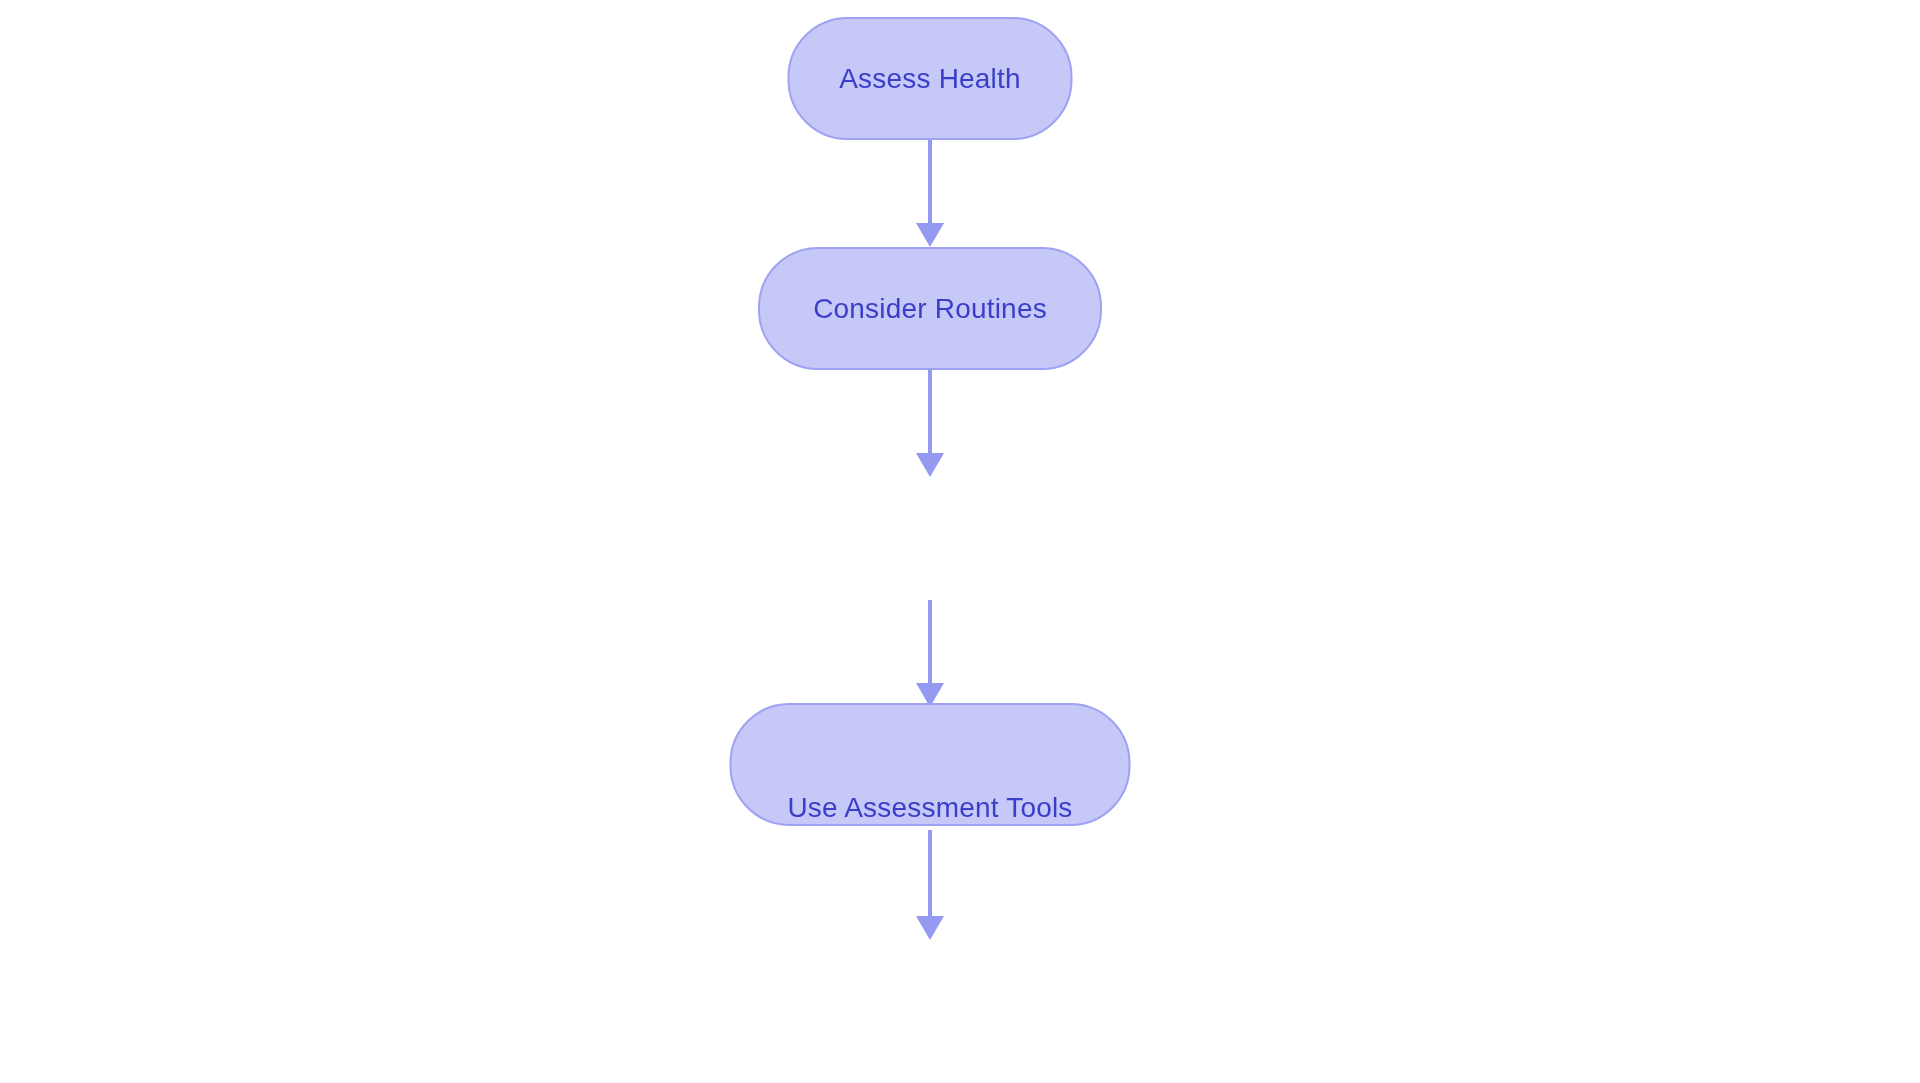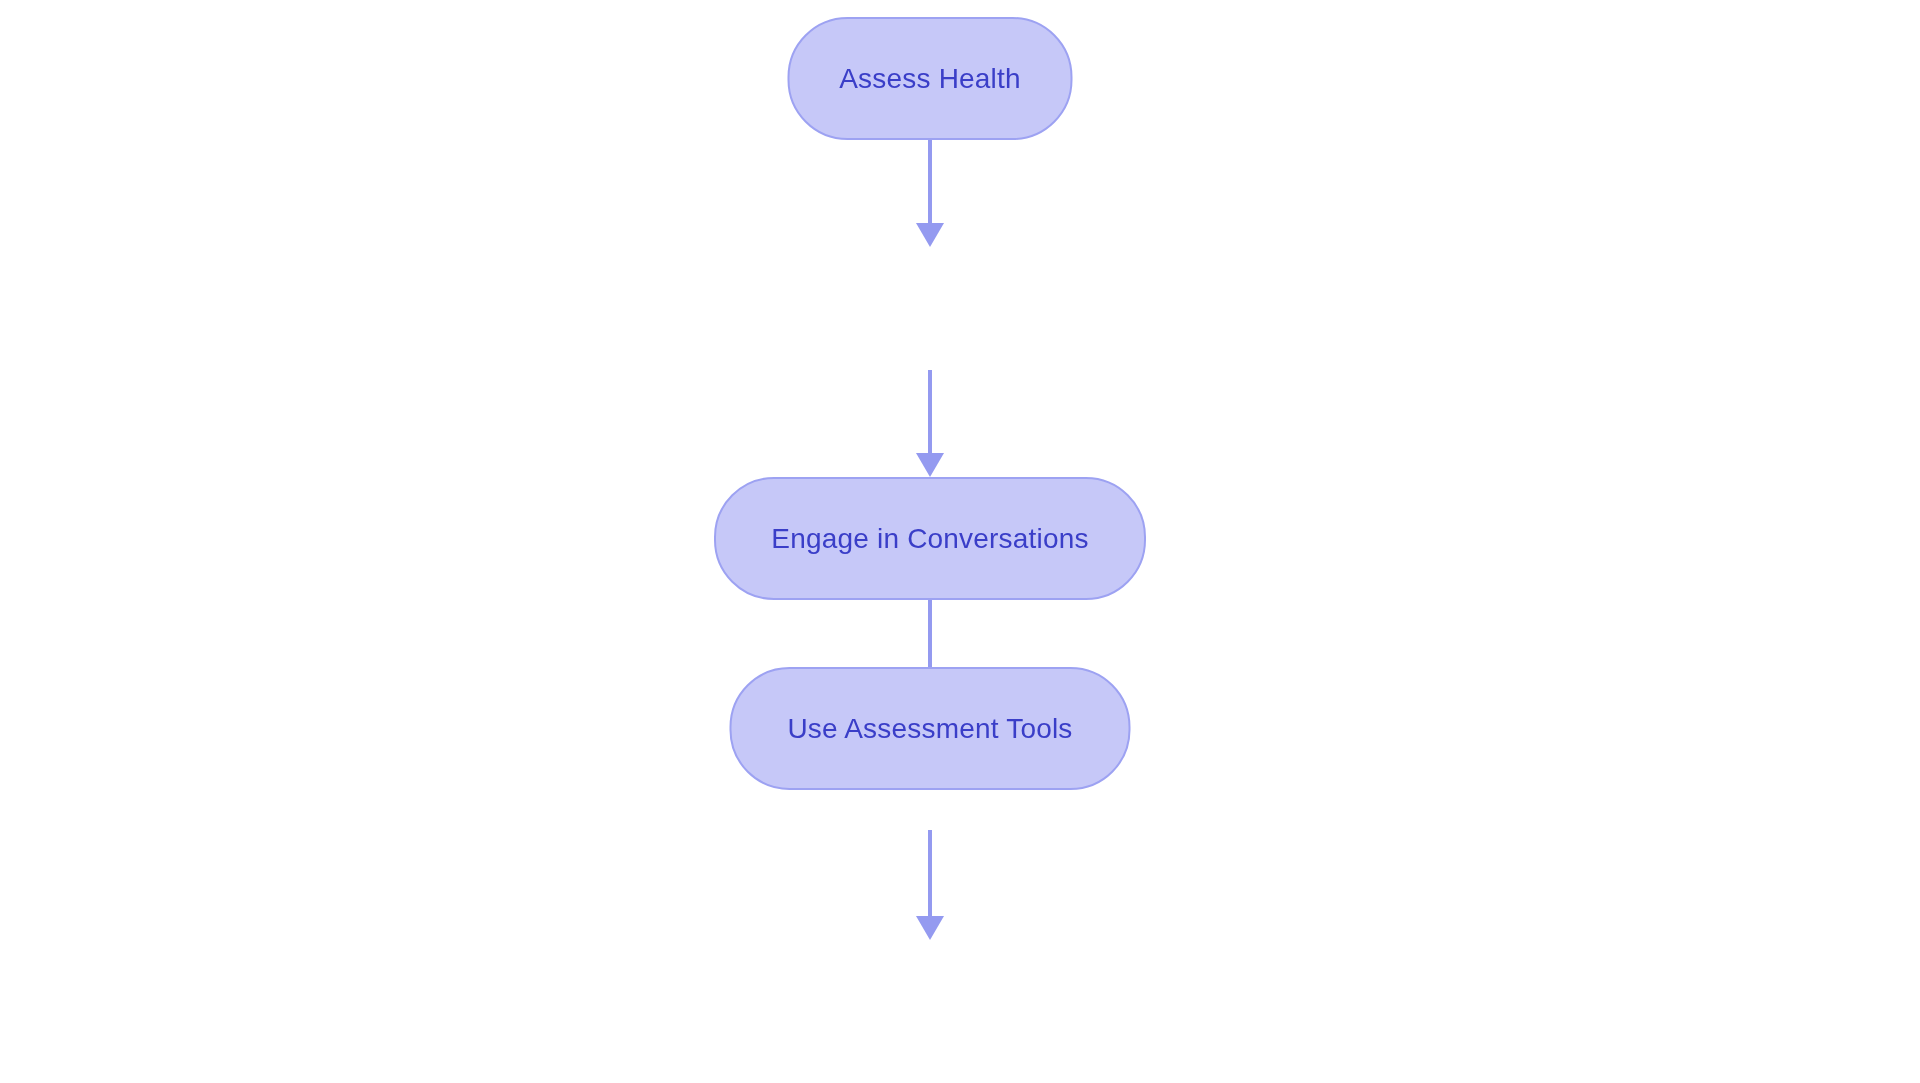--- a/index.html
+++ b/index.html
@@ -32,21 +32,21 @@
     font-size: 28px;
     font-weight: 400;
     color: var(--node-text, #3a3ec8);
     white-space: nowrap;
     text-align: center;
     letter-spacing: 0.2px;
   }
   .node-1 { top: 17px;  width: 285px; }
   .node-2 { top: 247px; width: 344px; }
   .node-3 { top: 477px; width: 432px; }
-  .node-4 { top: 667px; width: 401px; }
+  .node-4 { top: 703px; width: 401px; align-items: flex-end; }
   .node-5 { top: 940px; width: 486px; height: 124px; }
 
   .arrow {
     position: absolute;
     left: 50%;
     transform: translateX(-50%);
     display: flex;
     flex-direction: column;
     align-items: center;
   }
@@ -75,29 +75,29 @@
 
   <div class="node node-1">
     <span class="node-label">Assess Health</span>
   </div>
 
   <div class="arrow arrow-1">
     <div class="arrow-line"></div>
     <div class="arrow-head"></div>
   </div>
 
+  <div class="node node-2">
+    <span class="node-label">Consider Routines</span>
+  </div>
 
   <div class="arrow arrow-2">
     <div class="arrow-line"></div>
     <div class="arrow-head"></div>
   </div>
 
-  <div class="node node-3">
-    <span class="node-label">Engage in Conversations</span>
-  </div>
 
   <div class="arrow arrow-3">
     <div class="arrow-line"></div>
     <div class="arrow-head"></div>
   </div>
 
   <div class="node node-4">
     <span class="node-label">Use Assessment Tools</span>
   </div>
 

